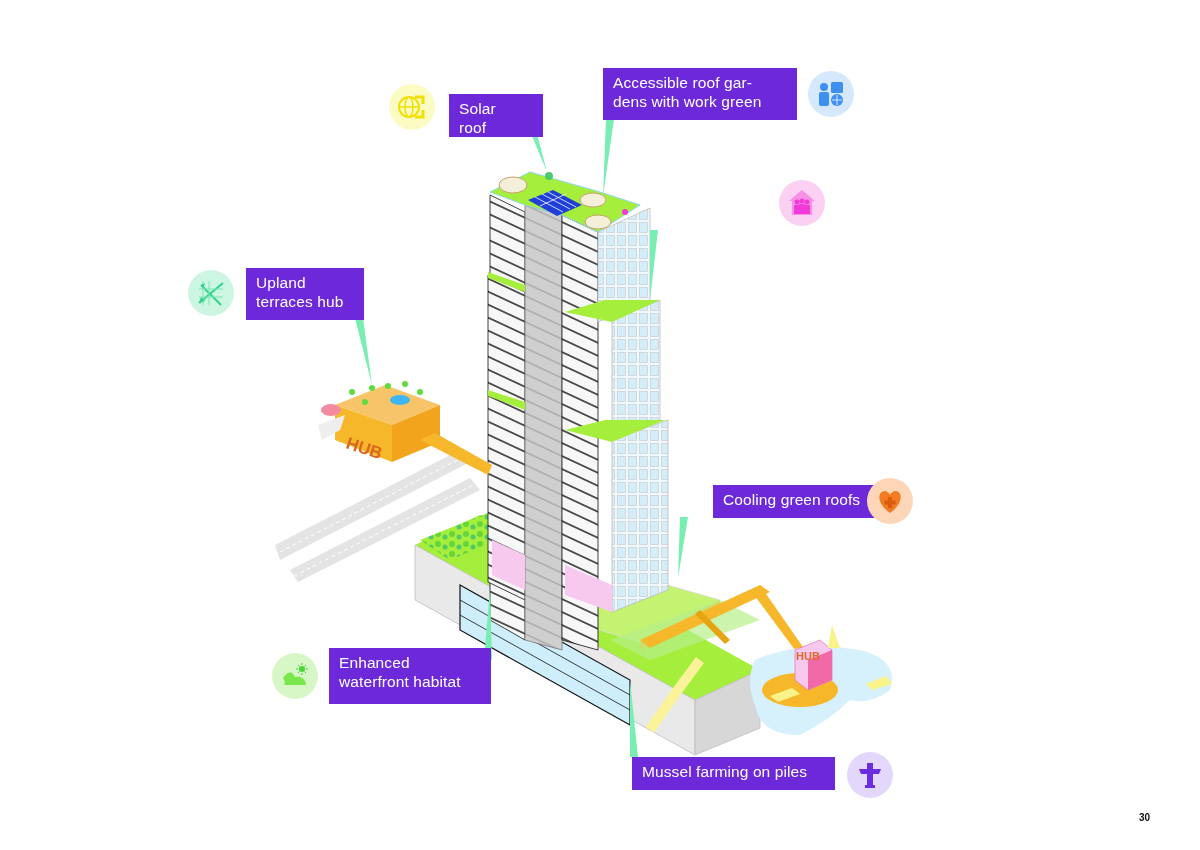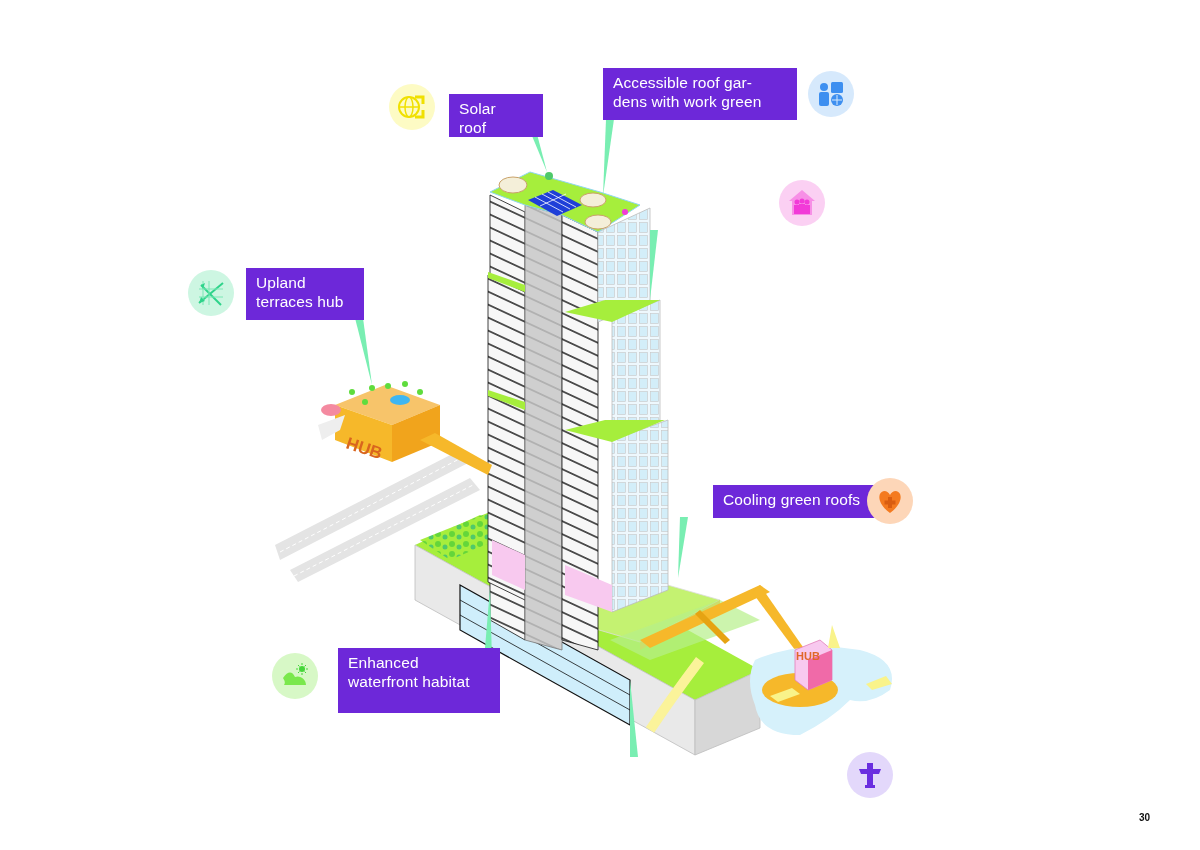--- a/index.html
+++ b/index.html
@@ -212,32 +212,35 @@
     <span>Cooling green roofs</span>
   </div>
   <div class="icon-badge" style="left:867px;top:478px;background:#fdd6b8;">
     <svg width="30" height="30" viewBox="0 0 30 30">
       <path d="M15 27 C 2 18 2 6 9 5 C 12 5 14 7 15 9 C 16 7 18 5 21 5 C 28 6 28 18 15 27 Z" fill="#f47a1f"></path>
       <rect x="13" y="11" width="4" height="11" fill="#d95d10"></rect>
       <rect x="9.5" y="14.5" width="11" height="4" fill="#d95d10"></rect>
     </svg>
   </div>
 
-  <div class="callout" style="left:338px;top:648px;width:162px;height:65px;">
+  <div class="callout" style="left:329px;top:648px;width:162px;height:56px;">
     <div>Enhanced</div>
     <div>waterfront habitat</div>
   </div>
   <div class="icon-badge" style="left:272px;top:653px;background:#d7f8c6;">
     <svg width="30" height="30" viewBox="0 0 30 30">
       <circle cx="22" cy="8" r="3" fill="#46d63a"></circle>
       <path d="M22 2 V4 M22 12 V14 M16 8 H18 M26 8 H28 M18 4 L19.5 5.5 M24.5 10.5 L26 12 M26 4 L24.5 5.5 M19.5 10.5 L18 12" stroke="#46d63a" stroke-width="1"></path>
       <path d="M3 17 C 8 10 12 10 15 16 C 20 14 26 18 26 24 L4 24 C 6 21 4 19 3 17 Z" fill="#7ae84c"></path>
     </svg>
   </div>
 
+  <div class="callout" style="left:632px;top:757px;width:203px;height:33px;">
+    <span>Mussel farming on piles</span>
+  </div>
   <div class="icon-badge" style="left:847px;top:752px;background:#e3d8fb;">
     <svg width="30" height="30" viewBox="0 0 30 30">
       <polygon points="4,9 26,9 24,14 6,14" fill="#6a2ee0"></polygon>
       <rect x="12" y="3" width="6" height="24" fill="#6a2ee0"></rect>
       <rect x="10" y="25" width="10" height="3" fill="#6a2ee0"></rect>
     </svg>
   </div>
 
   <div class="page-number">30</div>
 </div>

